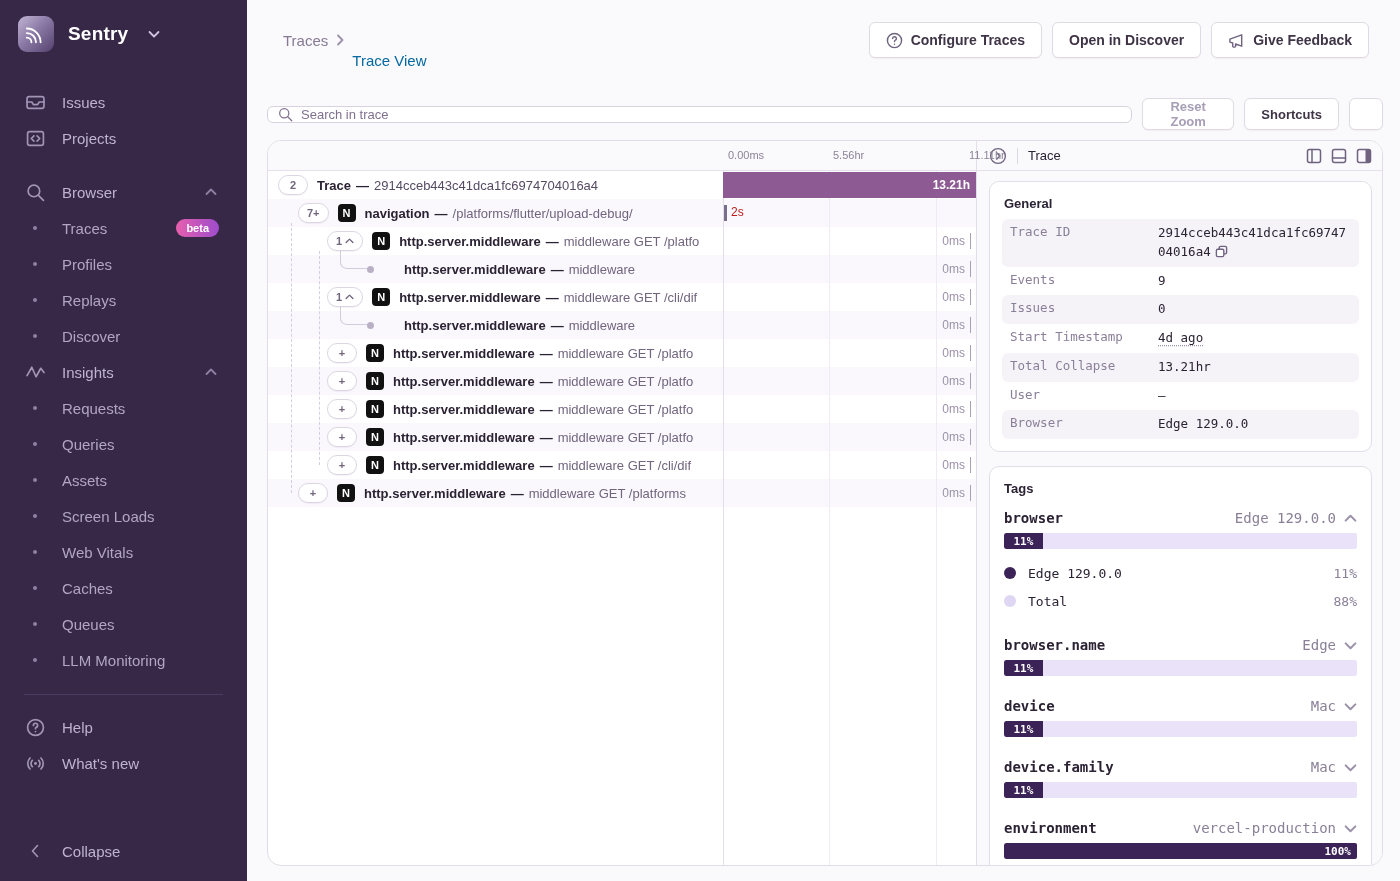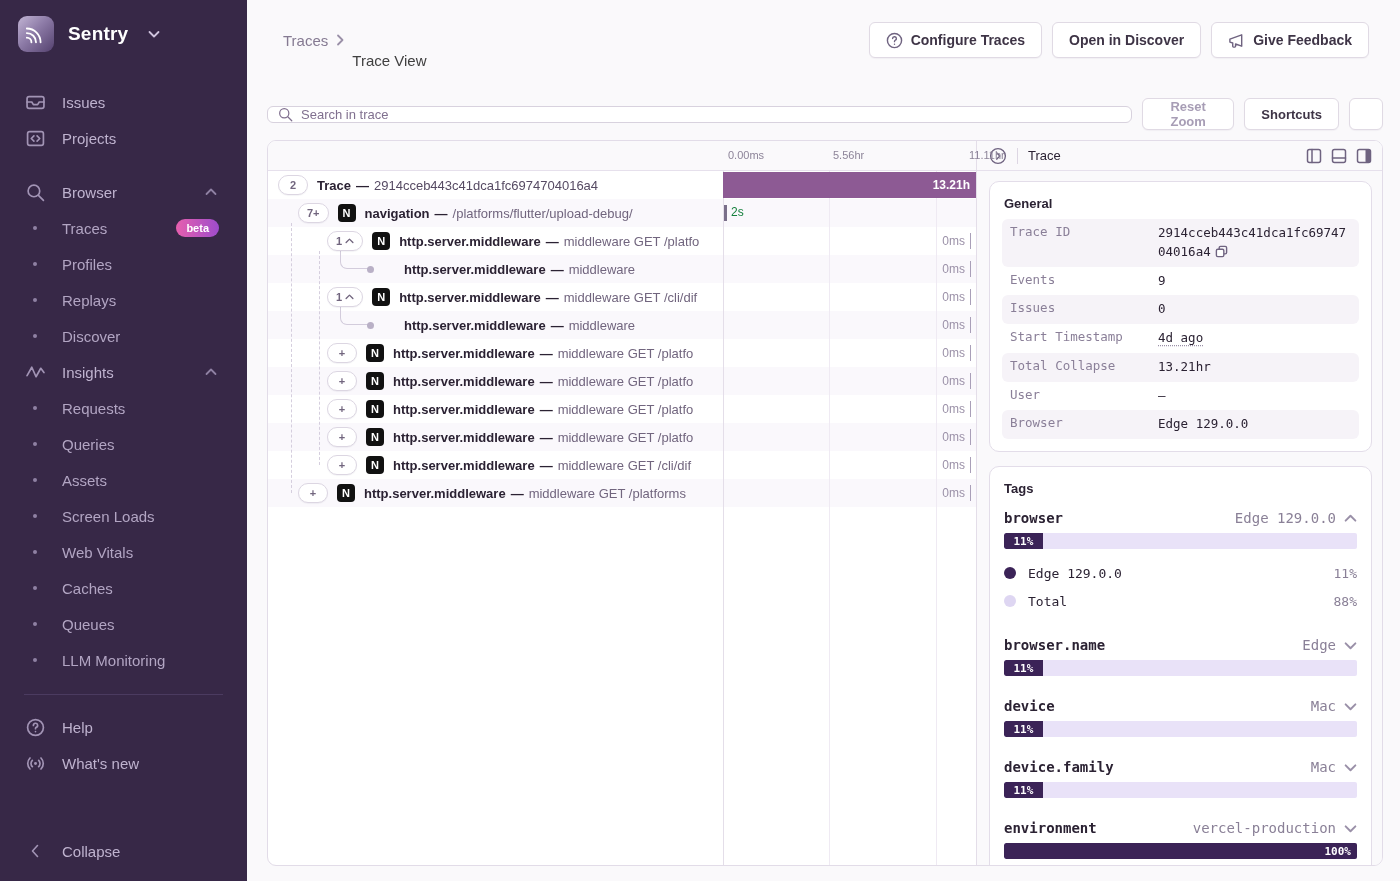--- a/index.html
+++ b/index.html
@@ -31,40 +31,40 @@
   .beta-badge { background:linear-gradient(90deg,#e65fae,#9e4ccc); }
   .side-divider { height:1px; background:#4b3b60; margin:16px 24px 14px 24px; }
   .collapse-row { margin-top:auto; margin-bottom:12px; }
   svg.sicon { stroke:#a294b5; fill:none; stroke-width:1.6; stroke-linecap:round; stroke-linejoin:round; }
 
   
   .main { position:absolute; left:247px; top:0; width:1153px; height:881px; }
   .top-header { position:absolute; left:0; top:0; right:0; height:80px; display:flex; align-items:center; }
   .breadcrumb { display:flex; align-items:center; gap:8px; margin-left:36px; font-size:15px; }
   .crumb-muted { color:#857a92; }
-  .crumb-current { color:#404040;margin-top:41px; }
+  .crumb-current { color:#0369a1;margin-top:41px; }
   .header-actions { margin-left:auto; margin-right:31px; display:flex; gap:10px; }
   .btn { display:inline-flex; align-items:center; gap:8px; background:#fff;
     border:1px solid #e0dae4; border-radius:6px; height:36px; padding:0 16px;
     font-size:14px; font-weight:bold; color:#3e3446; cursor:pointer;
     box-shadow:0 1px 1px rgba(45,30,70,.04); }
   .btn.small { height:32px; font-size:13px; }
   .btn.disabled { color:#a79db5; font-weight:bold; }
 
   .toolbar { position:absolute; left:20px; right:17px; top:98px; height:32px; display:flex; gap:10px;align-items:center; }
   .search-box { flex:0 0 865px; display:flex; align-items:center; gap:8px; background:#fff;
     border:1px solid #d8d2de; border-radius:6px; padding:0 10px; }
   .search-box input { border:none; outline:none; flex:1; font-size:13px; color:#2b2233;
     font-family:"Liberation Sans",sans-serif; background:transparent; }
   .search-box input::placeholder { color:#80708f; }
   .icon-btn { width:34px; display:flex; align-items:center; justify-content:center; }
 
   
   .trace-wrap { position:absolute; left:20px; top:140px; width:1116px; height:726px;
-    background:#fff; border:1px solid #e2dce8; border-radius:9px; overflow:hidden;padding-left:36px; }
+    background:#fff; border:1px solid #e2dce8; border-radius:14px; overflow:hidden;padding-left:36px; }
   .tree-pane { position:absolute; left:0; top:0; width:708px; height:726px; }
   .pane-header { position:absolute; left:0; top:0; width:708px; height:30px;
     background:#faf9fb; border-bottom:1px solid #e6e0ec; z-index:4; }
   .tick { position:absolute; top:8px; font-size:11px; color:#8d8499; }
   .gridline { position:absolute; top:0; bottom:0; width:1px; background:#efeaf3; z-index:2; }
   .gridline.divider { background:#e4dee9; }
   .rows { position:absolute; left:0; top:30px; width:708px; }
   .trow { position:relative; height:28px; }
   .trow:nth-child(even) { background:#faf8fc; }
   .tree-cell { position:absolute; top:0; height:28px; display:flex; align-items:center;
@@ -82,21 +82,21 @@
     justify-content:center; margin-left:9px; }
   .op { font-size:13px; font-weight:bold; color:#2b2233; margin-left:9px; }
   .tree-cell.dleaf .op { margin-left:0; }
   .sep { font-size:13px; color:#2b2233; margin:0 5px; font-weight:bold; }
   .desc { font-size:13px; color:#71657e; }
   .trace-id-desc { color:#564a63; }
   .root-bar { position:absolute; left:455px; right:0; top:1px; height:26px;
     background:#8d5a94; z-index:3; display:flex; align-items:center; justify-content:flex-end; }
   .root-bar span { color:#fff; font-size:12px; font-weight:bold; margin-right:6px; }
   .minibar { position:absolute; left:456px; top:6px; width:3px; height:16px; background:#7a6f8a; z-index:3; }
-  .dur-left { position:absolute; left:463px; top:6px; font-size:12px; color:#15803d; z-index:3; }
+  .dur-left { position:absolute; left:463px; top:6px; font-size:12px; color:#b91c1c; z-index:3; }
   .dur0 { position:absolute; right:5px; top:6px; font-size:12px; color:#9b91a8;
     padding-right:5px; border-right:1px solid #a99fb8; line-height:16px; z-index:3; }
   .conn-dash { position:absolute; width:0; border-left:1px dashed #d5cede; z-index:1; }
   .elbow { position:absolute; border-left:1.5px solid #d3ccdc; border-bottom:1.5px solid #d3ccdc;
     border-bottom-left-radius:7px; z-index:1; }
   .leafdot { position:absolute; width:7px; height:7px; border-radius:50%; background:#b9b0c6; z-index:2; }
 
   
   .detail-panel { position:absolute; left:708px; top:0; width:408px; height:726px;
     background:#faf9fb; border-left:1px solid #e4dee9; overflow:hidden; }

